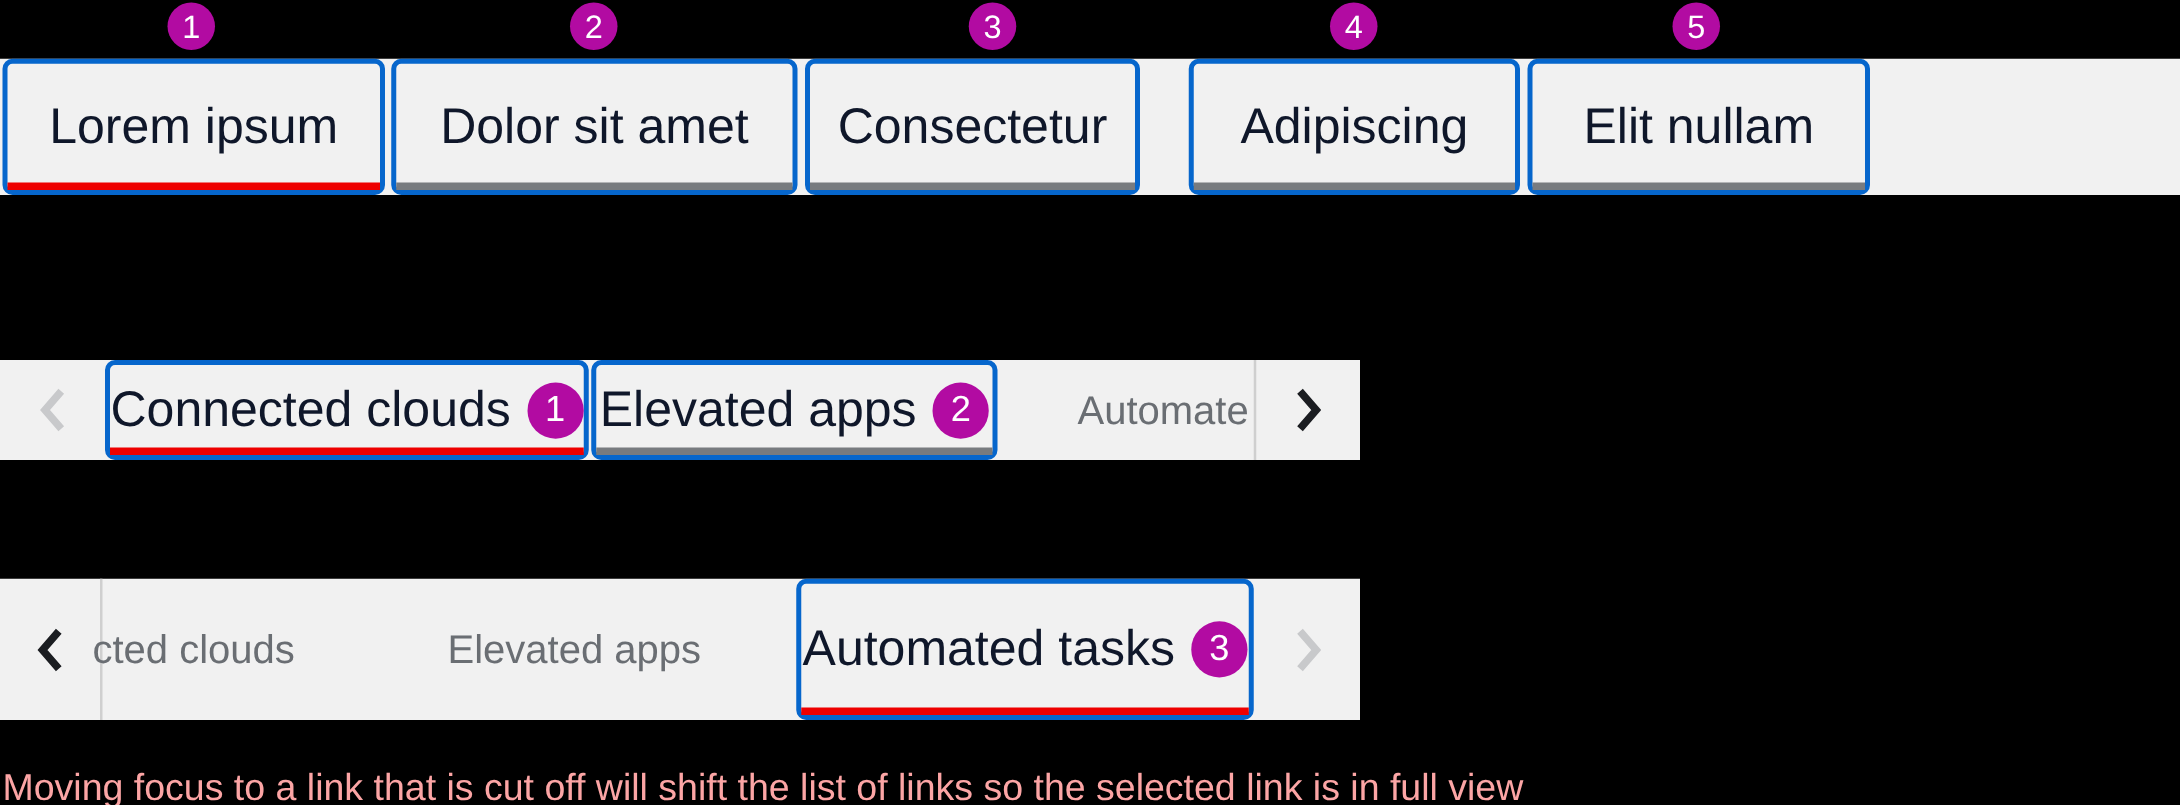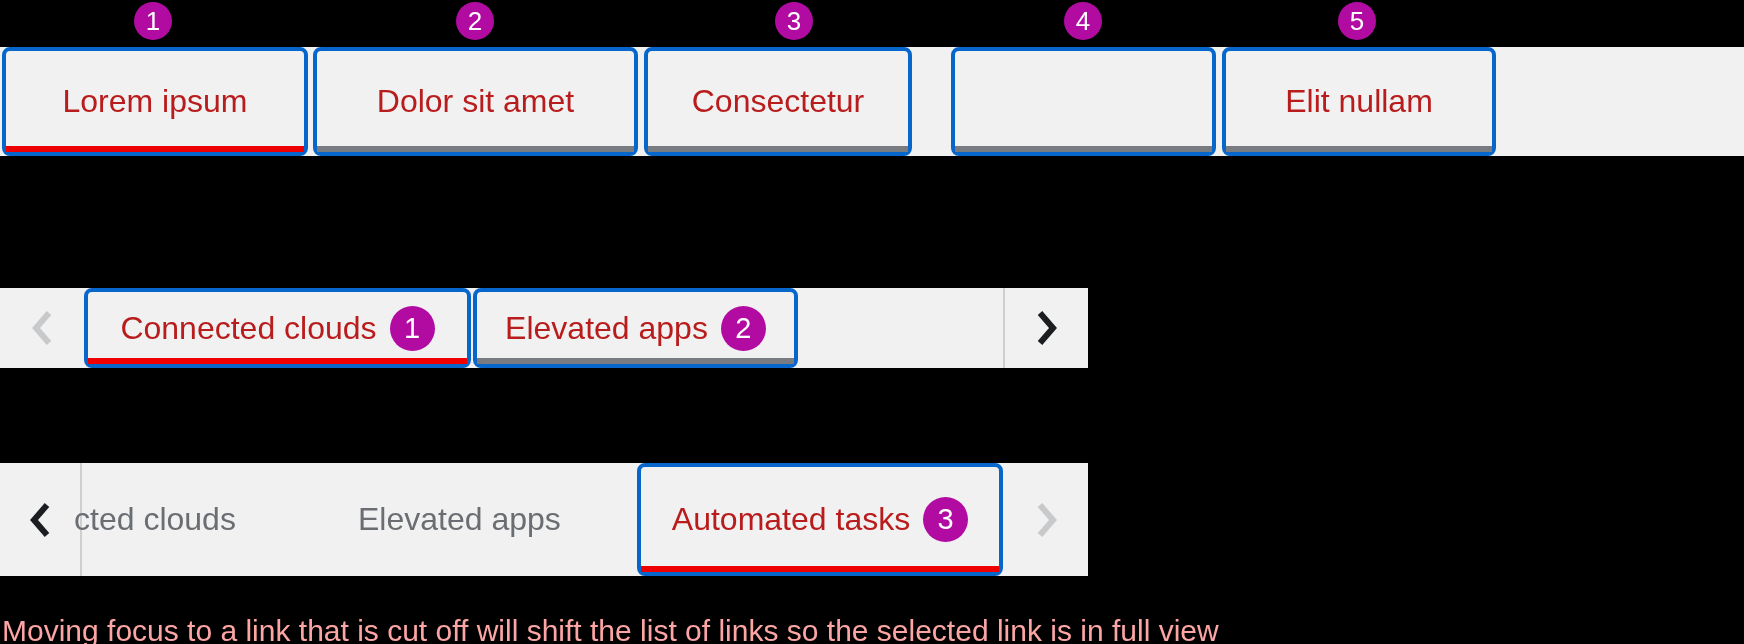--- a/index.html
+++ b/index.html
@@ -13,21 +13,21 @@
   .bar-bot{left:0;top:463px;width:1088px;height:113px;}
 
   .tab{
     position:absolute;top:0;bottom:0;box-sizing:border-box;
     border:4px solid #0666cc;border-radius:8px;background:#f1f1f1;
     display:flex;align-items:center;justify-content:center;gap:13px;
   }
   .tab .strip{position:absolute;left:0;right:0;bottom:0;height:6px;}
   .strip-red{background:#ee0000;}
   .strip-gray{background:#787b7f;}
-  .tab-label{font-size:32px;color:#b91c1c;white-space:nowrap;}
+  .tab-label{font-size:40px;color:#0f172a;white-space:nowrap;}
 
   .doc-badge{
     position:absolute;top:2px;width:38px;height:38px;border-radius:50%;
     background:#b20ba2;color:#fff;font-size:26px;
     display:flex;align-items:center;justify-content:center;
   }
   .inline-badge{
     flex:0 0 auto;width:45px;height:45px;border-radius:50%;
     background:#b20ba2;color:#fff;font-size:29px;
     display:flex;align-items:center;justify-content:center;
@@ -66,20 +66,21 @@
     </div>
     <div class="tab" style="left:313px;width:325px">
       <span class="tab-label">Dolor sit amet</span>
       <span class="strip strip-gray"></span>
     </div>
     <div class="tab" style="left:644px;width:268px">
       <span class="tab-label">Consectetur</span>
       <span class="strip strip-gray"></span>
     </div>
     <div class="tab" style="left:951px;width:265px">
+      <span class="tab-label">Adipiscing</span>
       <span class="strip strip-gray"></span>
     </div>
     <div class="tab" style="left:1222px;width:274px">
       <span class="tab-label">Elit nullam</span>
       <span class="strip strip-gray"></span>
     </div>
   </div>
 
   <div class="bar bar-mid">
     <div class="scroll-cell chev-dis" style="left:0;width:84px">
@@ -89,20 +90,23 @@
     </div>
     <div class="tab" style="left:84px;width:387px">
       <span class="tab-label">Connected clouds</span>
       <span class="inline-badge">1</span>
       <span class="strip strip-red"></span>
     </div>
     <div class="tab" style="left:473px;width:325px">
       <span class="tab-label">Elevated apps</span>
       <span class="inline-badge">2</span>
       <span class="strip strip-gray"></span>
+    </div>
+    <div class="cut-region" style="left:798px;width:205px">
+      <span class="cut-text" style="left:64px">Automate</span>
     </div>
     <div class="divider" style="left:1003px"></div>
     <div class="scroll-cell chev-black" style="left:1005px;width:83px">
       <svg width="22" height="36" viewBox="0 0 22 36">
           <path d="M4 3 L17 18 L4 33" fill="none" stroke="currentColor" stroke-width="6" stroke-linejoin="miter"></path>
         </svg>
     </div>
   </div>
 
   <div class="bar bar-bot">

